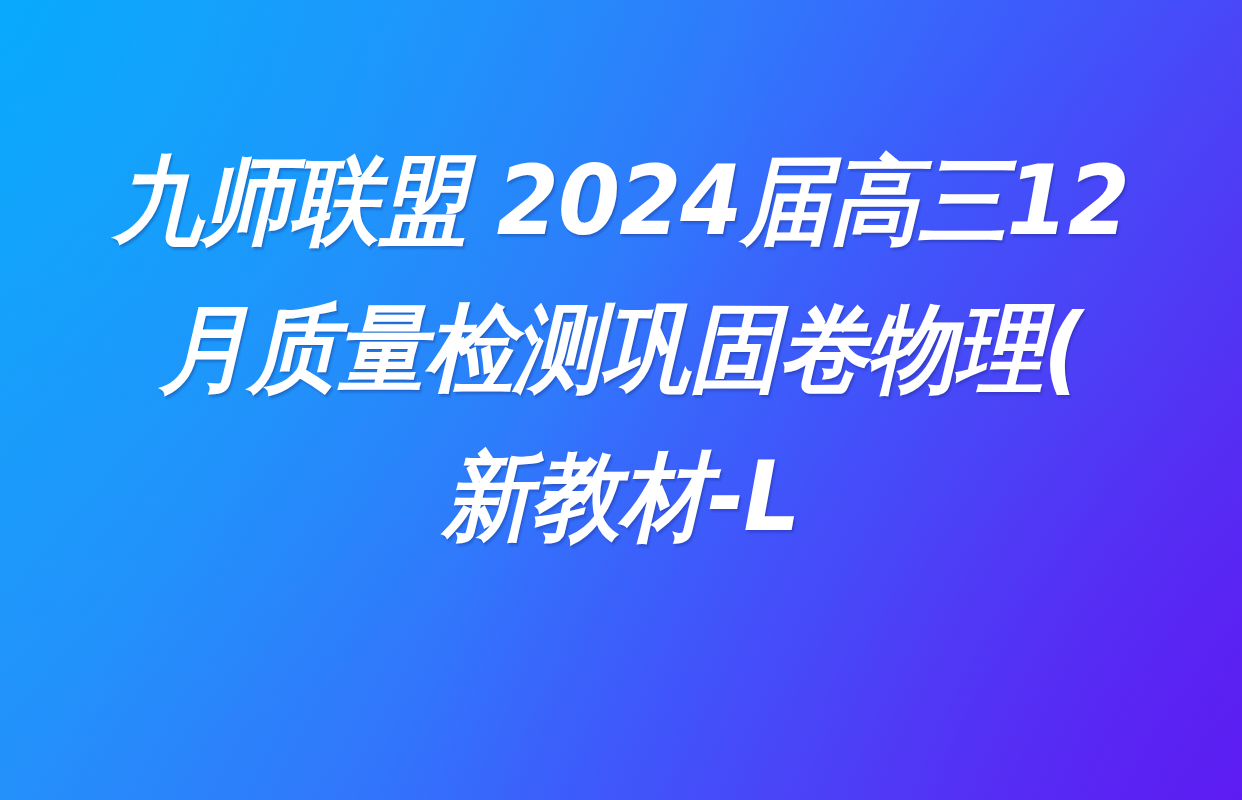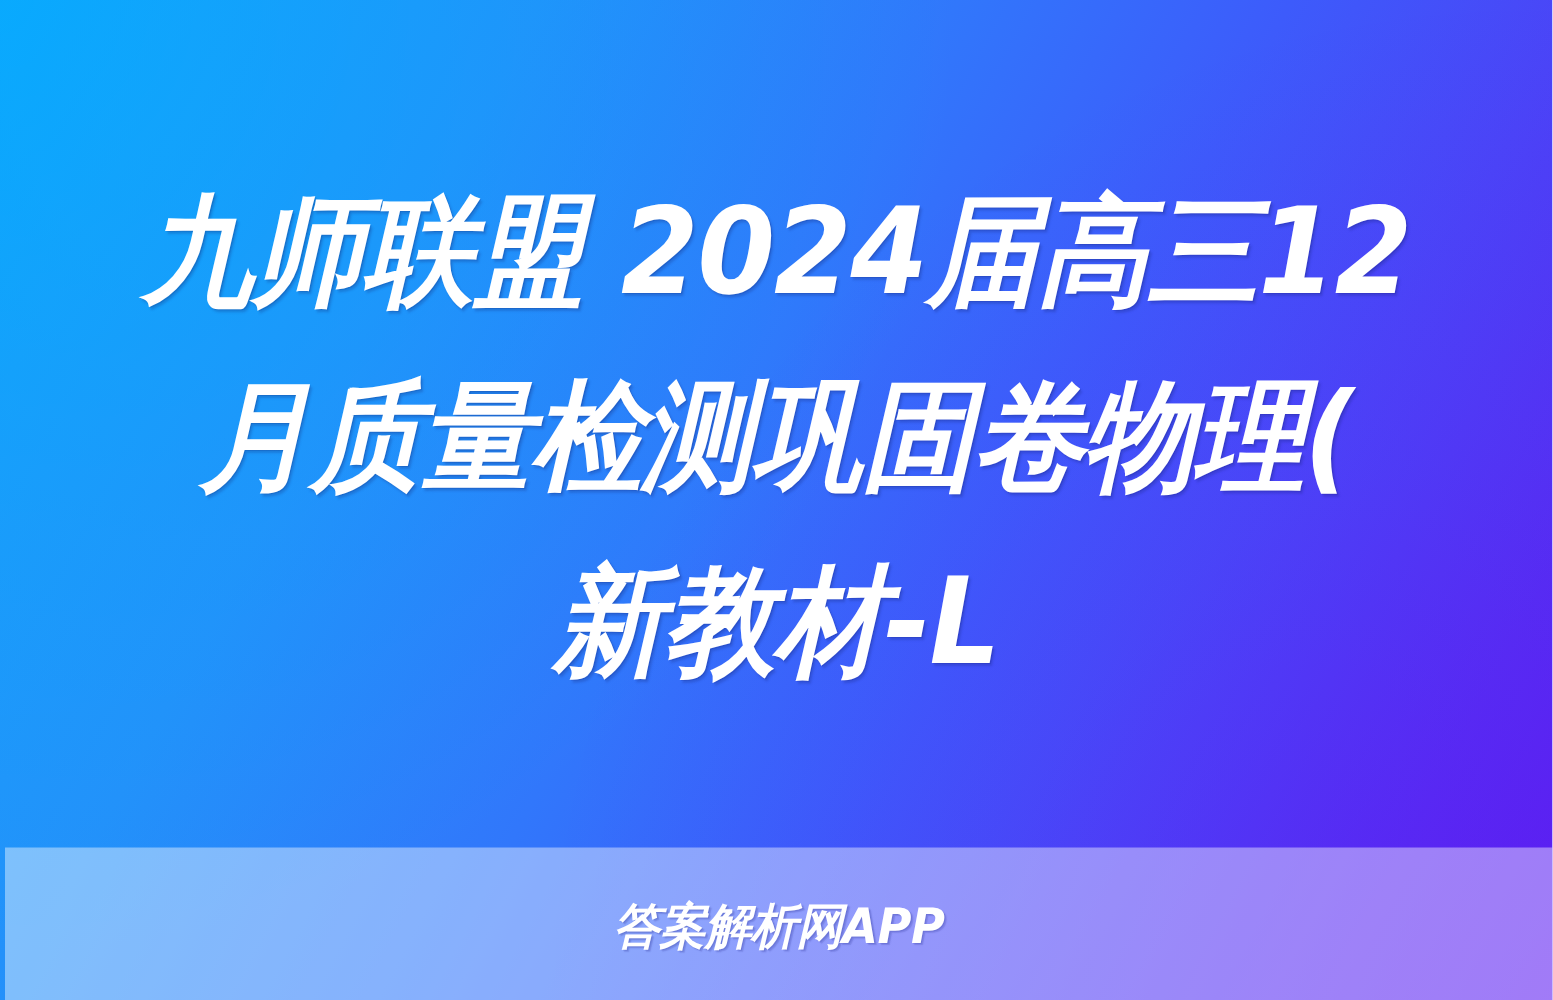--- a/index.html
+++ b/index.html
@@ -119,17 +119,14 @@
 
   <div class="bg-gradient"></div>
   <div class="bg-wash"></div>
 
   <div class="title-block">
     <span class="title-line">九师联盟 2024届高三12</span>
     <span class="title-line">月质量检测巩固卷物理(</span>
     <span class="title-line">新教材-L</span>
   </div>
 
-  <div class="bottom-band">
-    <span class="watermark">答案解析网APP</span>
-  </div>
 
 </div>
 
 </body></html>

